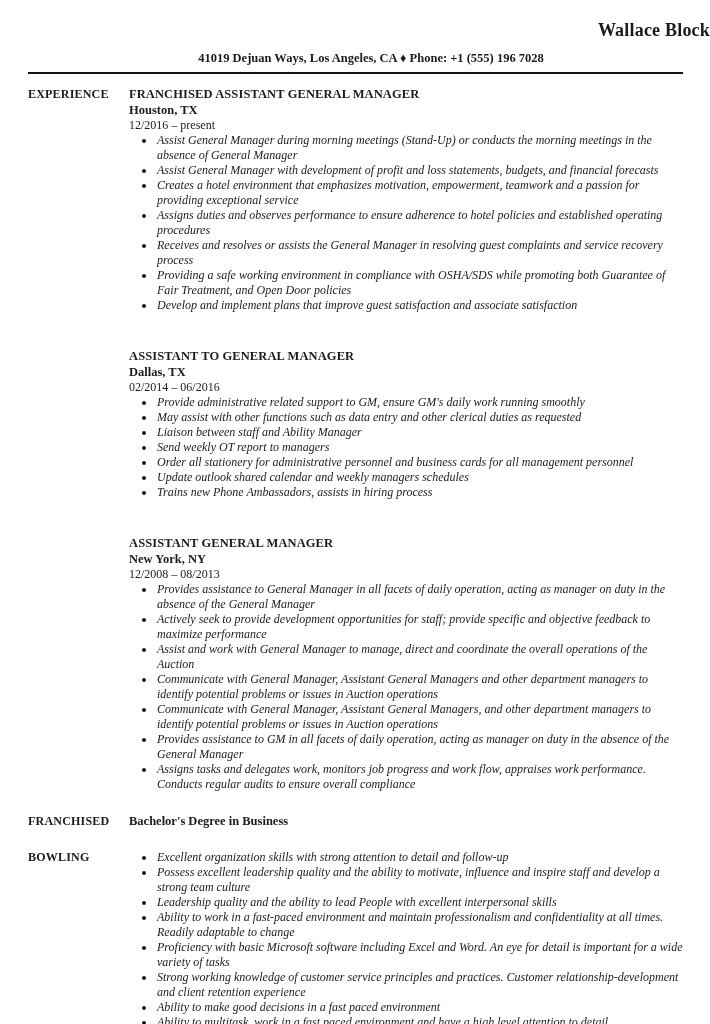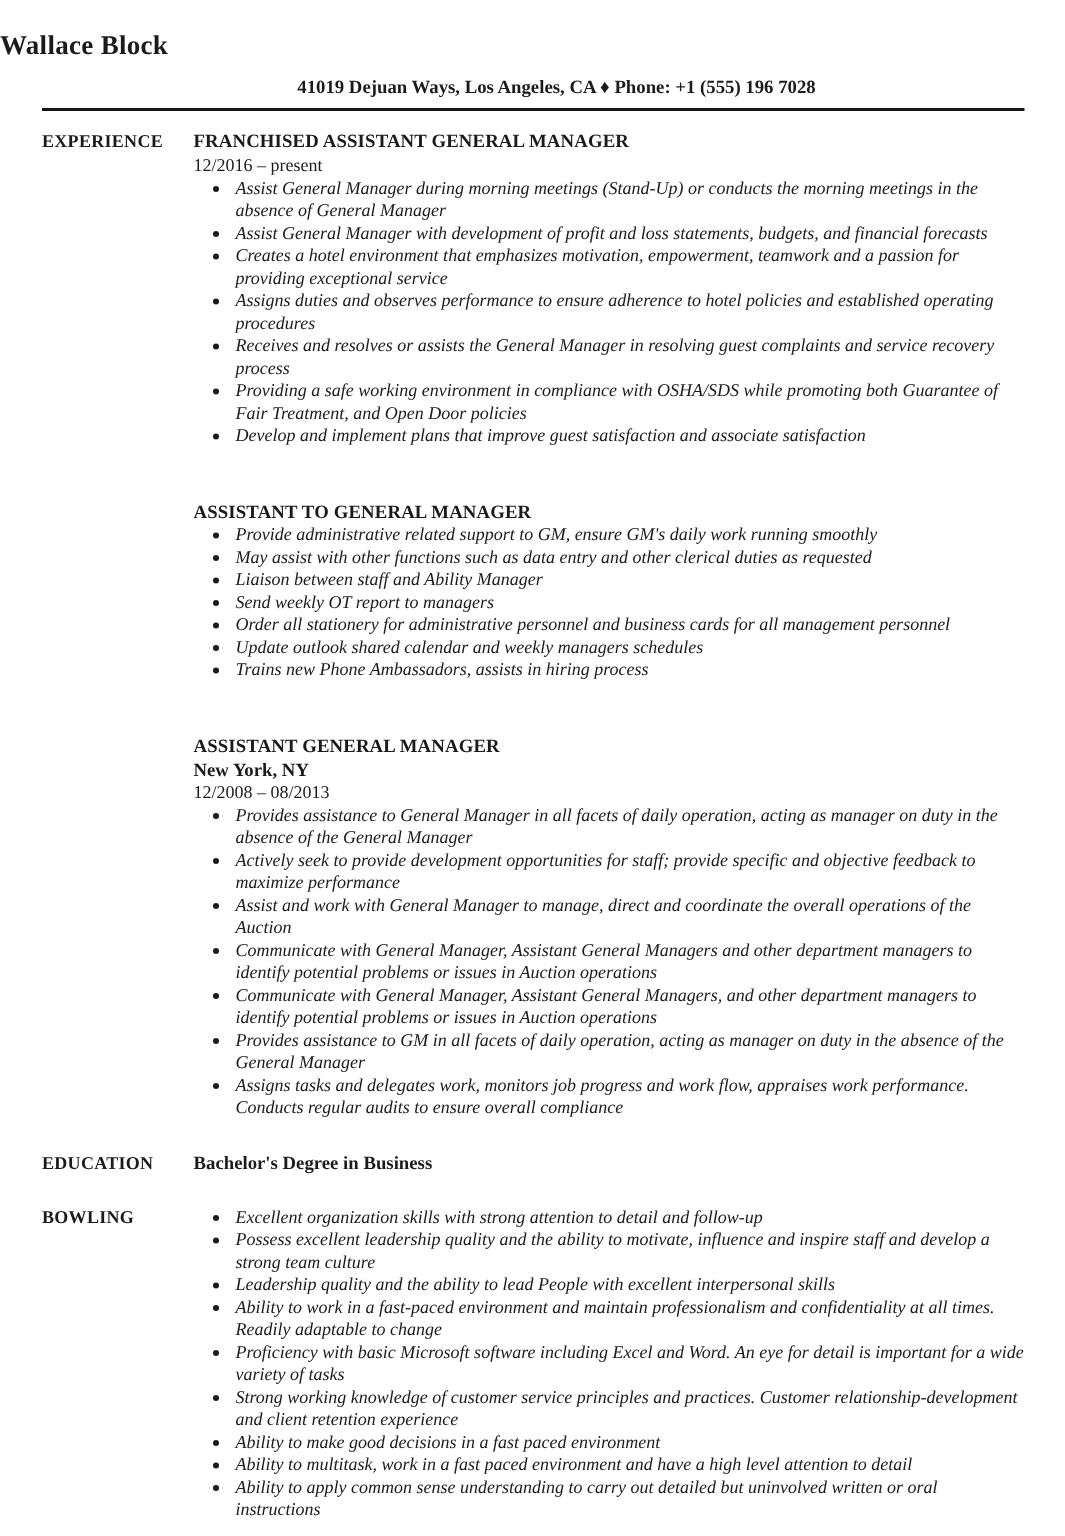--- a/index.html
+++ b/index.html
@@ -10,21 +10,21 @@
     overflow: hidden;
     font-family: "Liberation Serif", "DejaVu Serif", serif;
     color: #1b1b1b;
     position: relative;
   }
   .page { width: 710px; height: 1024px; background: #ffffff; }
 
   
   .header { padding-top: 19px; }
   .name {
-    text-align: left;
+    text-align: right;
     font-size: 18px;
     font-weight: bold;
     line-height: 22px;
     letter-spacing: 0.2px;
   }
   .contact {
     text-align: center;
     font-size: 12.5px;
     font-weight: bold;
     margin-top: 9px;
@@ -89,35 +89,38 @@
   </div>
 
   <div class="main">
 
     <div class="row row-experience">
       <div class="section-label">EXPERIENCE</div>
       <div class="content">
 
         <div class="job">
           <div class="job-title">FRANCHISED ASSISTANT GENERAL MANAGER</div>
+          <div class="job-location">Houston, TX</div>
           <div class="job-dates">12/2016 – present</div>
           <ul class="bullets">
 
           <li>Assist General Manager during morning meetings (Stand-Up) or conducts the morning meetings in the absence of General Manager</li>
               <li>Assist General Manager with development of profit and loss statements, budgets, and financial forecasts</li>
               <li>Creates a hotel environment that emphasizes motivation, empowerment, teamwork and a passion for providing exceptional service</li>
               <li>Assigns duties and observes performance to ensure adherence to hotel policies and established operating procedures</li>
               <li>Receives and resolves or assists the General Manager in resolving guest complaints and service recovery process</li>
               <li>Providing a safe working environment in compliance with OSHA/SDS while promoting both Guarantee of Fair Treatment, and Open Door policies</li>
               <li>Develop and implement plans that improve guest satisfaction and associate satisfaction</li>
             </ul>
         </div>
 
         <div class="job">
           <div class="job-title">ASSISTANT TO GENERAL MANAGER</div>
+          <div class="job-location">Dallas, TX</div>
+          <div class="job-dates">02/2014 – 06/2016</div>
           <ul class="bullets">
 
           <li>Provide administrative related support to GM, ensure GM's daily work running smoothly</li>
               <li>May assist with other functions such as data entry and other clerical duties as requested</li>
               <li>Liaison between staff and Ability Manager</li>
               <li>Send weekly OT report to managers</li>
               <li>Order all stationery for administrative personnel and business cards for all management personnel</li>
               <li>Update outlook shared calendar and weekly managers schedules</li>
               <li>Trains new Phone Ambassadors, assists in hiring process</li>
             </ul>
@@ -136,21 +139,21 @@
               <li>Communicate with General Manager, Assistant General Managers, and other department managers to identify potential problems or issues in Auction operations</li>
               <li>Provides assistance to GM in all facets of daily operation, acting as manager on duty in the absence of the General Manager</li>
               <li>Assigns tasks and delegates work, monitors job progress and work flow, appraises work performance. Conducts regular audits to ensure overall compliance</li>
             </ul>
         </div>
 
       </div>
     </div>
 
     <div class="row row-education">
-      <div class="section-label">EDUCATION</div>
+      <div class="section-label">FRANCHISED</div>
       <div class="content">
         <div class="degree">Bachelor's Degree in Business</div>
       </div>
     </div>
 
     <div class="row row-skills">
       <div class="section-label">BOWLING</div>
       <div class="content">
         <ul class="bullets">
 

